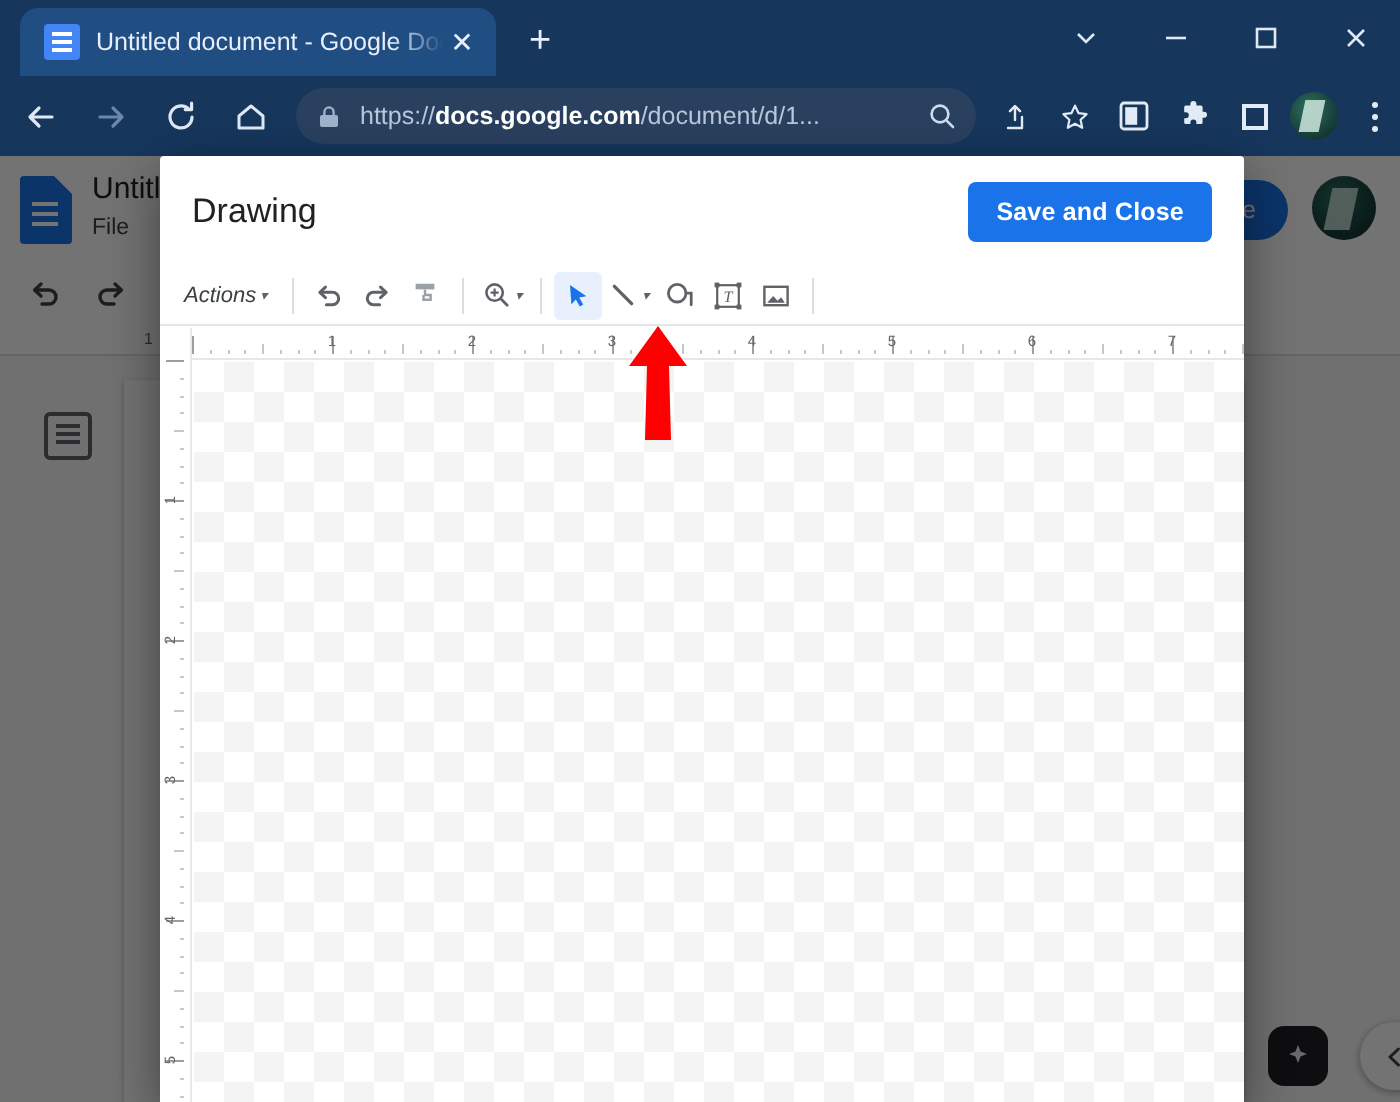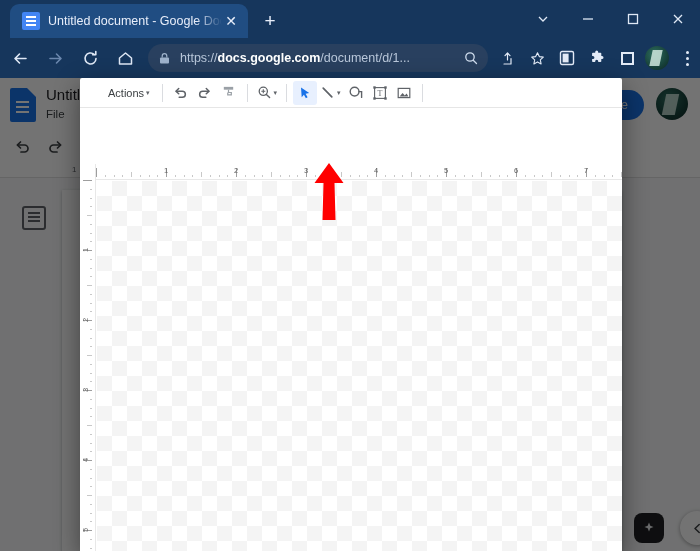--- a/index.html
+++ b/index.html
@@ -182,22 +182,23 @@
     position:relative; height:55px; display:flex; align-items:center;
     padding: 0 16px;
   }
   .dlg-title { font-size: 17px; color: #202124; }
   .save-close {
     margin-left:auto; height: 30px; padding: 0 14px; background:#1a73e8;
     color:#fff; font-size: 12.5px; font-weight: 700; border-radius: 4px;
     display:flex; align-items:center; letter-spacing:.1px;
   }
   .dlg-toolbar {
-    height: 30px; display:flex; align-items:center; gap: 0; padding: 0 22px;
+    height: 30px; display:flex; align-items:center; gap: 0; padding: 0 6px;
     border-bottom: 1px solid #e6e6e6;
+    font-style: italic;
   }
   .tb-item {
     height: 24px; min-width: 24px; padding: 0 3px; display:flex; align-items:center;
     justify-content:center; color:#5f6368; font-size: 11px; border-radius: 3px;
   }
   .tb-item.text { padding: 0 6px; color:#3c4043; }
   .tb-item.active { background:#e8f0fe; color:#1a73e8; }
   .tb-sep { width:1px; height:18px; background:#dadce0; margin: 0 6px; }
   .caret { font-size: 7px; margin-left: 2px; color:#5f6368; }
 
@@ -413,20 +414,24 @@
             <path d="M7.2 1.5L3 5.5l4.2 4" stroke="#3c4043" stroke-width="1.5" fill="none" stroke-linecap="round" stroke-linejoin="round"></path>
           </svg>
       </div>
     </div>
   </div>
 
   <div class="scrim"></div>
 
   <div class="dialog">
 
+    <div class="dlg-head">
+      <div class="dlg-title">Drawing</div>
+      <div class="save-close">Save and Close</div>
+    </div>
 
     <div class="dlg-toolbar">
       <div class="tb-item text">
         <span>Actions</span>
         <span class="caret">▾</span>
       </div>
       <div class="tb-sep"></div>
 
       <div class="tb-item">
         <svg width="15" height="15" viewBox="0 0 17 17">

